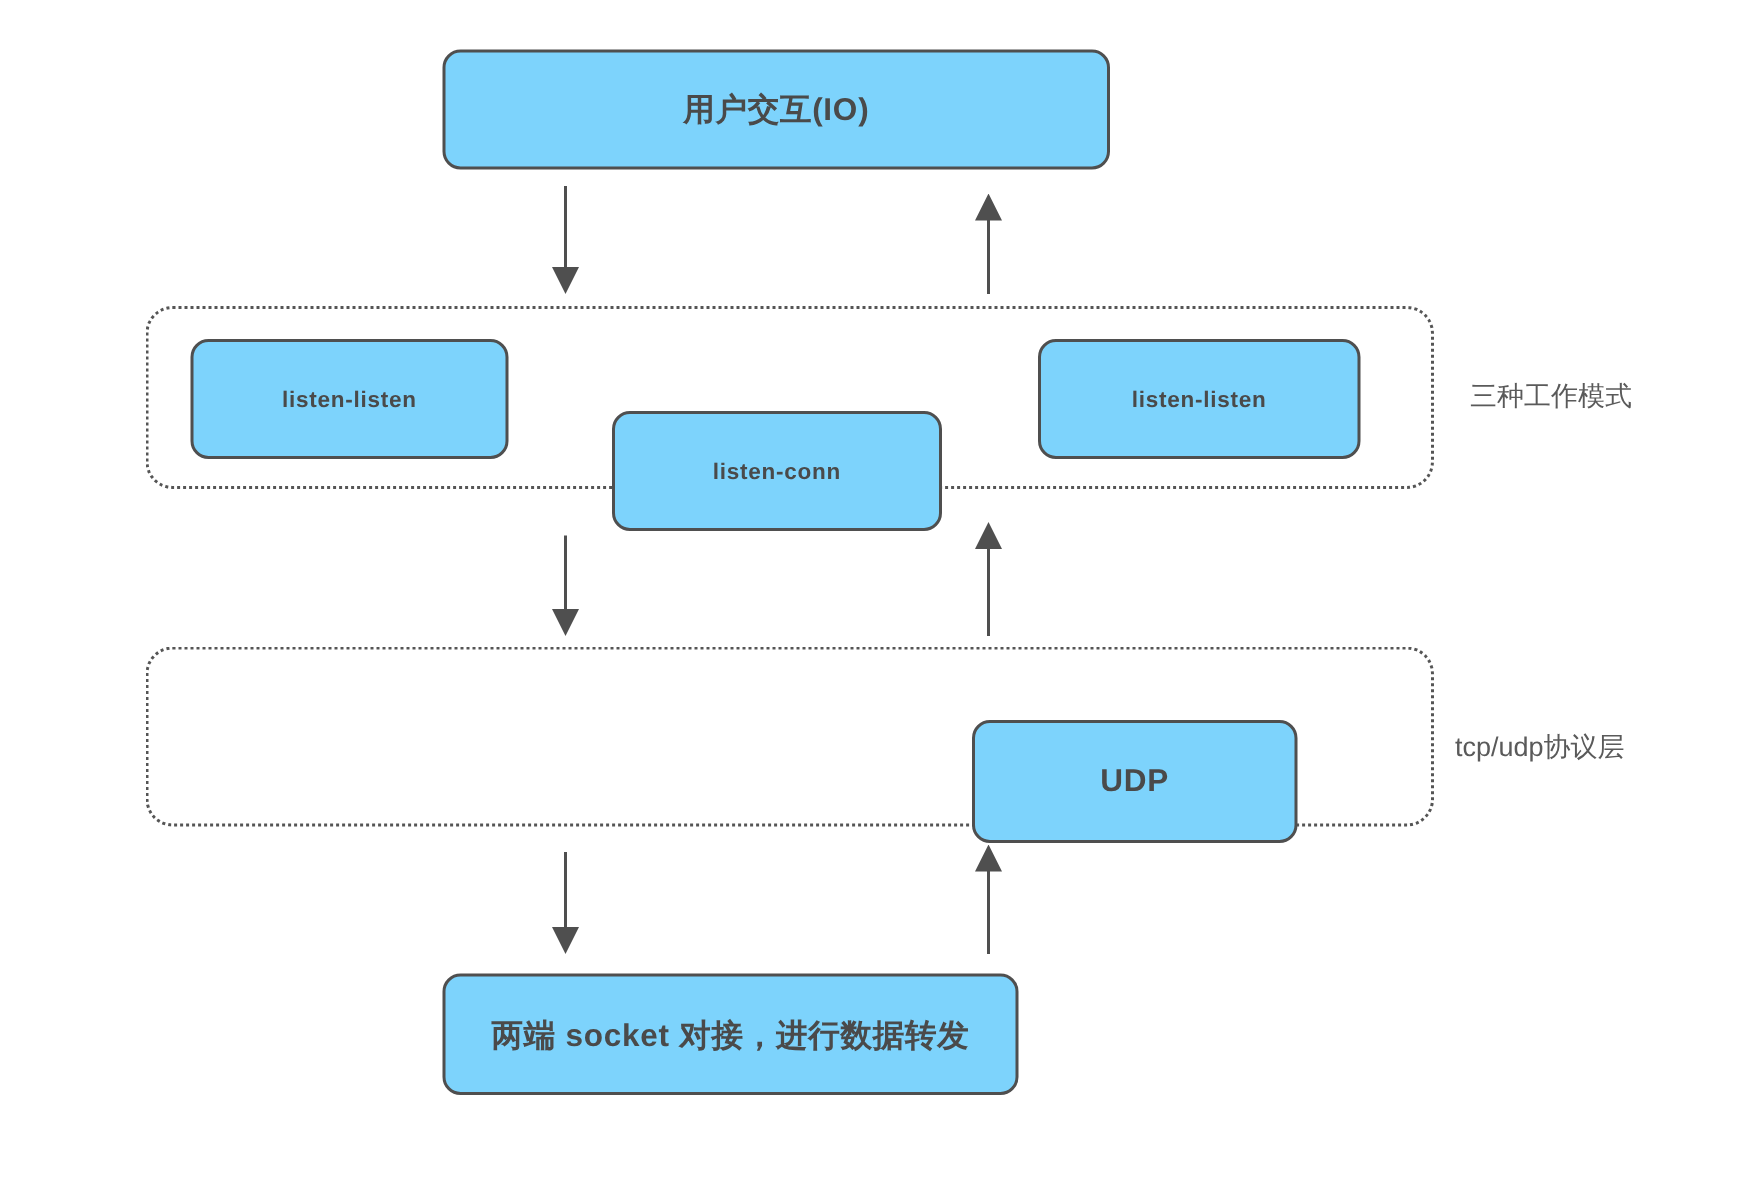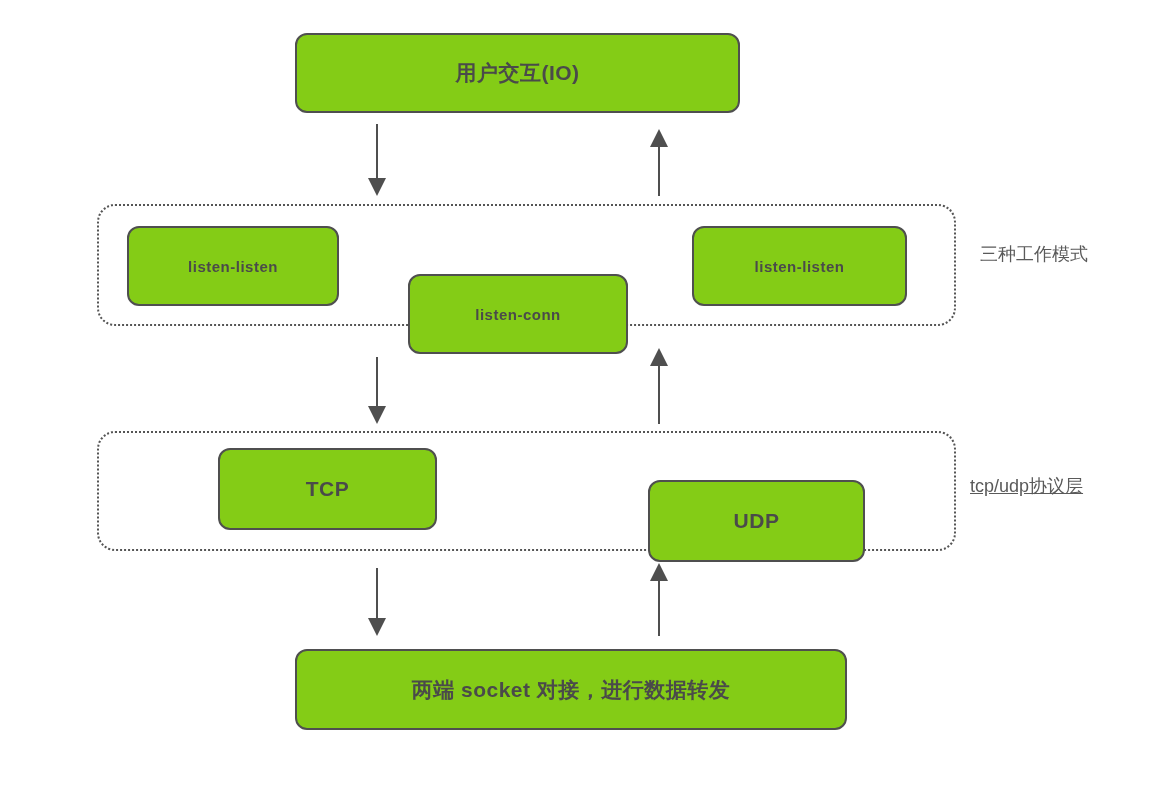--- a/index.html
+++ b/index.html
@@ -13,21 +13,21 @@
     width: 1164px;
     height: 792px;
     background: #ffffff;
     overflow: hidden;
   }
   .node {
     position: absolute;
     box-sizing: border-box;
     border: 2px solid #4f4f4f;
     border-radius: 12px;
-    background: #84cc16;
+    background: #7dd3fc;
     display: flex;
     align-items: center;
     justify-content: center;
     font-weight: bold;
     font-size: 21px;
     color: #4a4a4a;
     letter-spacing: 0.5px;
     white-space: nowrap;
   }
   .node.small {
@@ -81,25 +81,24 @@
   <div class="node" style="left:295px; top:33px; width:445px; height:80px;">用户交互(IO)</div>
 
   <div class="group" style="left:97px; top:204px; width:859px; height:122px;"></div>
 
   <div class="node small" style="left:127px; top:226px; width:212px; height:80px;">listen-listen</div>
 
   <div class="node small" style="left:408px; top:226px; width:220px; height:80px;margin-top:48px;">listen-conn</div>
 
   <div class="node small" style="left:692px; top:226px; width:215px; height:80px;">listen-listen</div>
 
-  <div class="side-label" style="left:980px; top:242px;text-align:right;">三种工作模式</div>
+  <div class="side-label" style="left:980px; top:252px;text-align:right;">三种工作模式</div>
 
   <div class="group" style="left:97px; top:431px; width:859px; height:120px;"></div>
 
-  <div class="node" style="left:218px; top:448px; width:219px; height:82px;">TCP</div>
 
   <div class="node" style="left:648px; top:448px; width:217px; height:82px;margin-top:32px;">UDP</div>
 
-  <div class="side-label" style="left:970px; top:474px;text-decoration:underline;">tcp/udp协议层</div>
+  <div class="side-label" style="left:970px; top:486px;">tcp/udp协议层</div>
 
-  <div class="node" style="left:295px; top:649px; width:552px; height:81px;">两端 socket 对接，进行数据转发</div>
+  <div class="node" style="left:295px; top:649px; width:384px; height:81px;">两端 socket 对接，进行数据转发</div>
 
 </div>
 
 </body></html>

